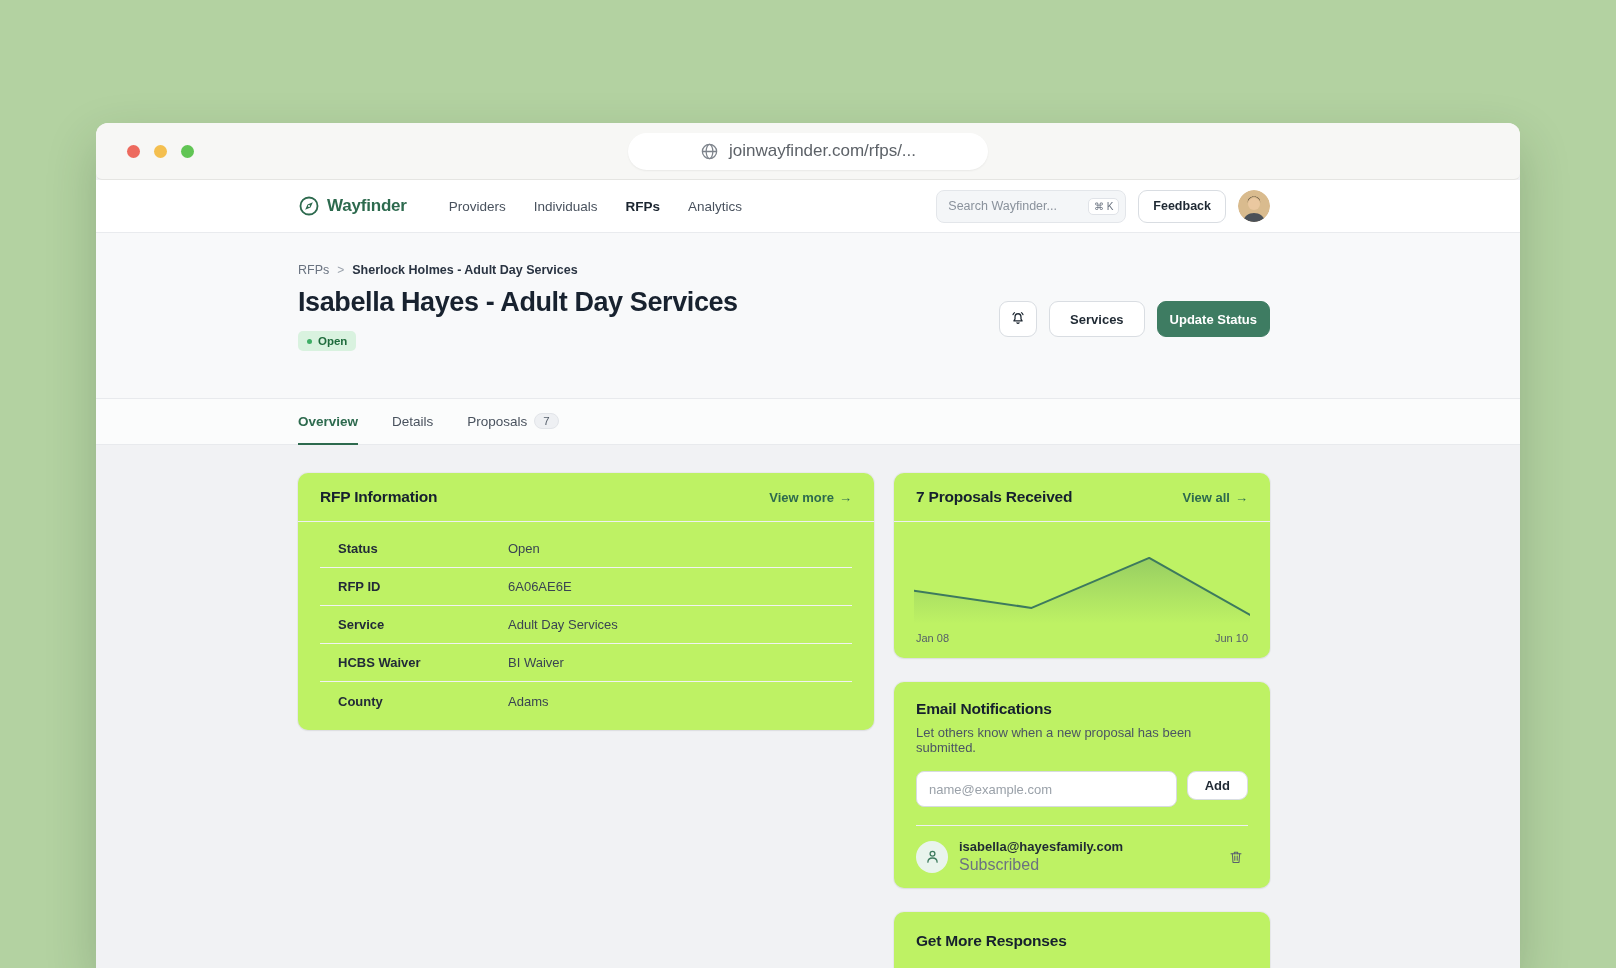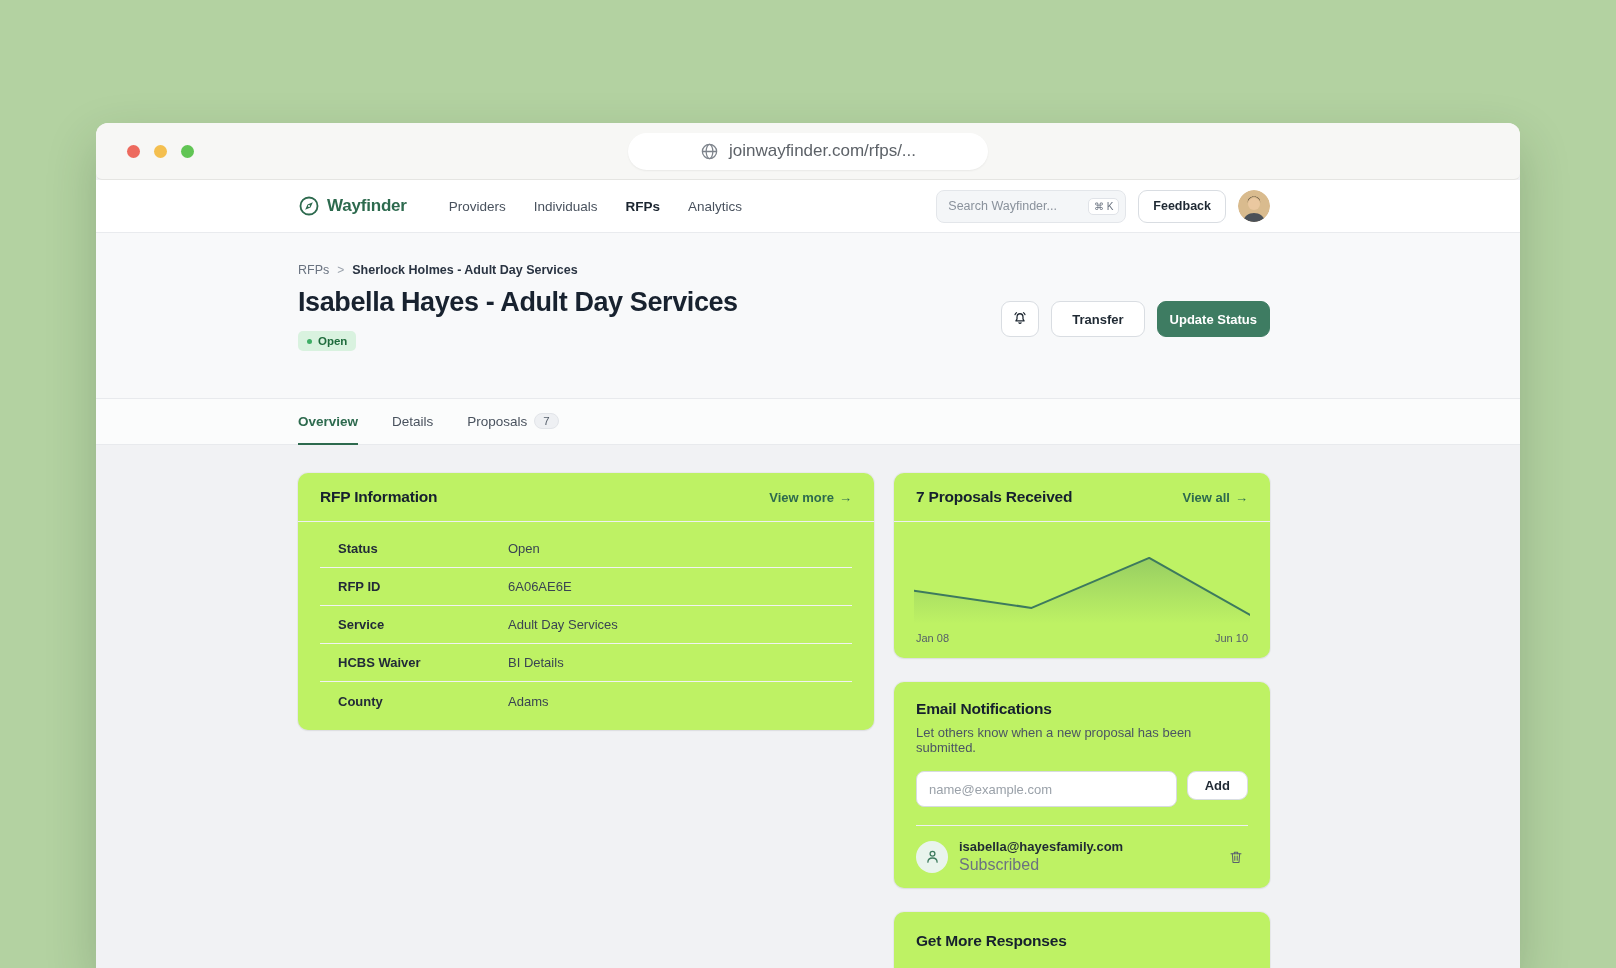--- a/index.html
+++ b/index.html
@@ -223,21 +223,21 @@
       <button class="btn icon-btn">
         <span style="display:flex">
           <svg width="18" height="18" viewBox="0 0 24 24" fill="none" stroke="#1f2933" stroke-width="1.7" stroke-linecap="round" stroke-linejoin="round">
             <path d="M12 5 C9.5 5 8 7 8 9.5 V12 L6.6 14.5 H17.4 L16 12 V9.5 C16 7 14.5 5 12 5 Z"></path>
             <path d="M10.6 17 a1.5 1.5 0 0 0 2.8 0"></path>
             <path d="M5.4 6.2 C5.7 5 6.4 4.1 7.3 3.6"></path>
             <path d="M18.6 6.2 C18.3 5 17.6 4.1 16.7 3.6"></path>
           </svg>
         </span>
       </button>
-      <button class="btn btn-transfer">Transfer</button>
+      <button class="btn btn-transfer">Services</button>
       <button class="btn btn-primary">Update Status</button>
     </div>
   </div>
 
   <div class="tabbar">
     <div class="tab active">
       <span>Overview</span>
     </div>
     <div class="tab">
       <span>Details</span>
@@ -266,21 +266,21 @@
         <div class="info-row">
           <span class="info-label">RFP ID</span>
           <span class="info-value">6A06AE6E</span>
         </div>
         <div class="info-row">
           <span class="info-label">Service</span>
           <span class="info-value">Adult Day Services</span>
         </div>
         <div class="info-row">
           <span class="info-label">HCBS Waiver</span>
-          <span class="info-value">BI Details</span>
+          <span class="info-value">BI Waiver</span>
         </div>
         <div class="info-row">
           <span class="info-label">County</span>
           <span class="info-value">Adams</span>
         </div>
       </div>
     </div>
 
     <div class="right-col">
 

